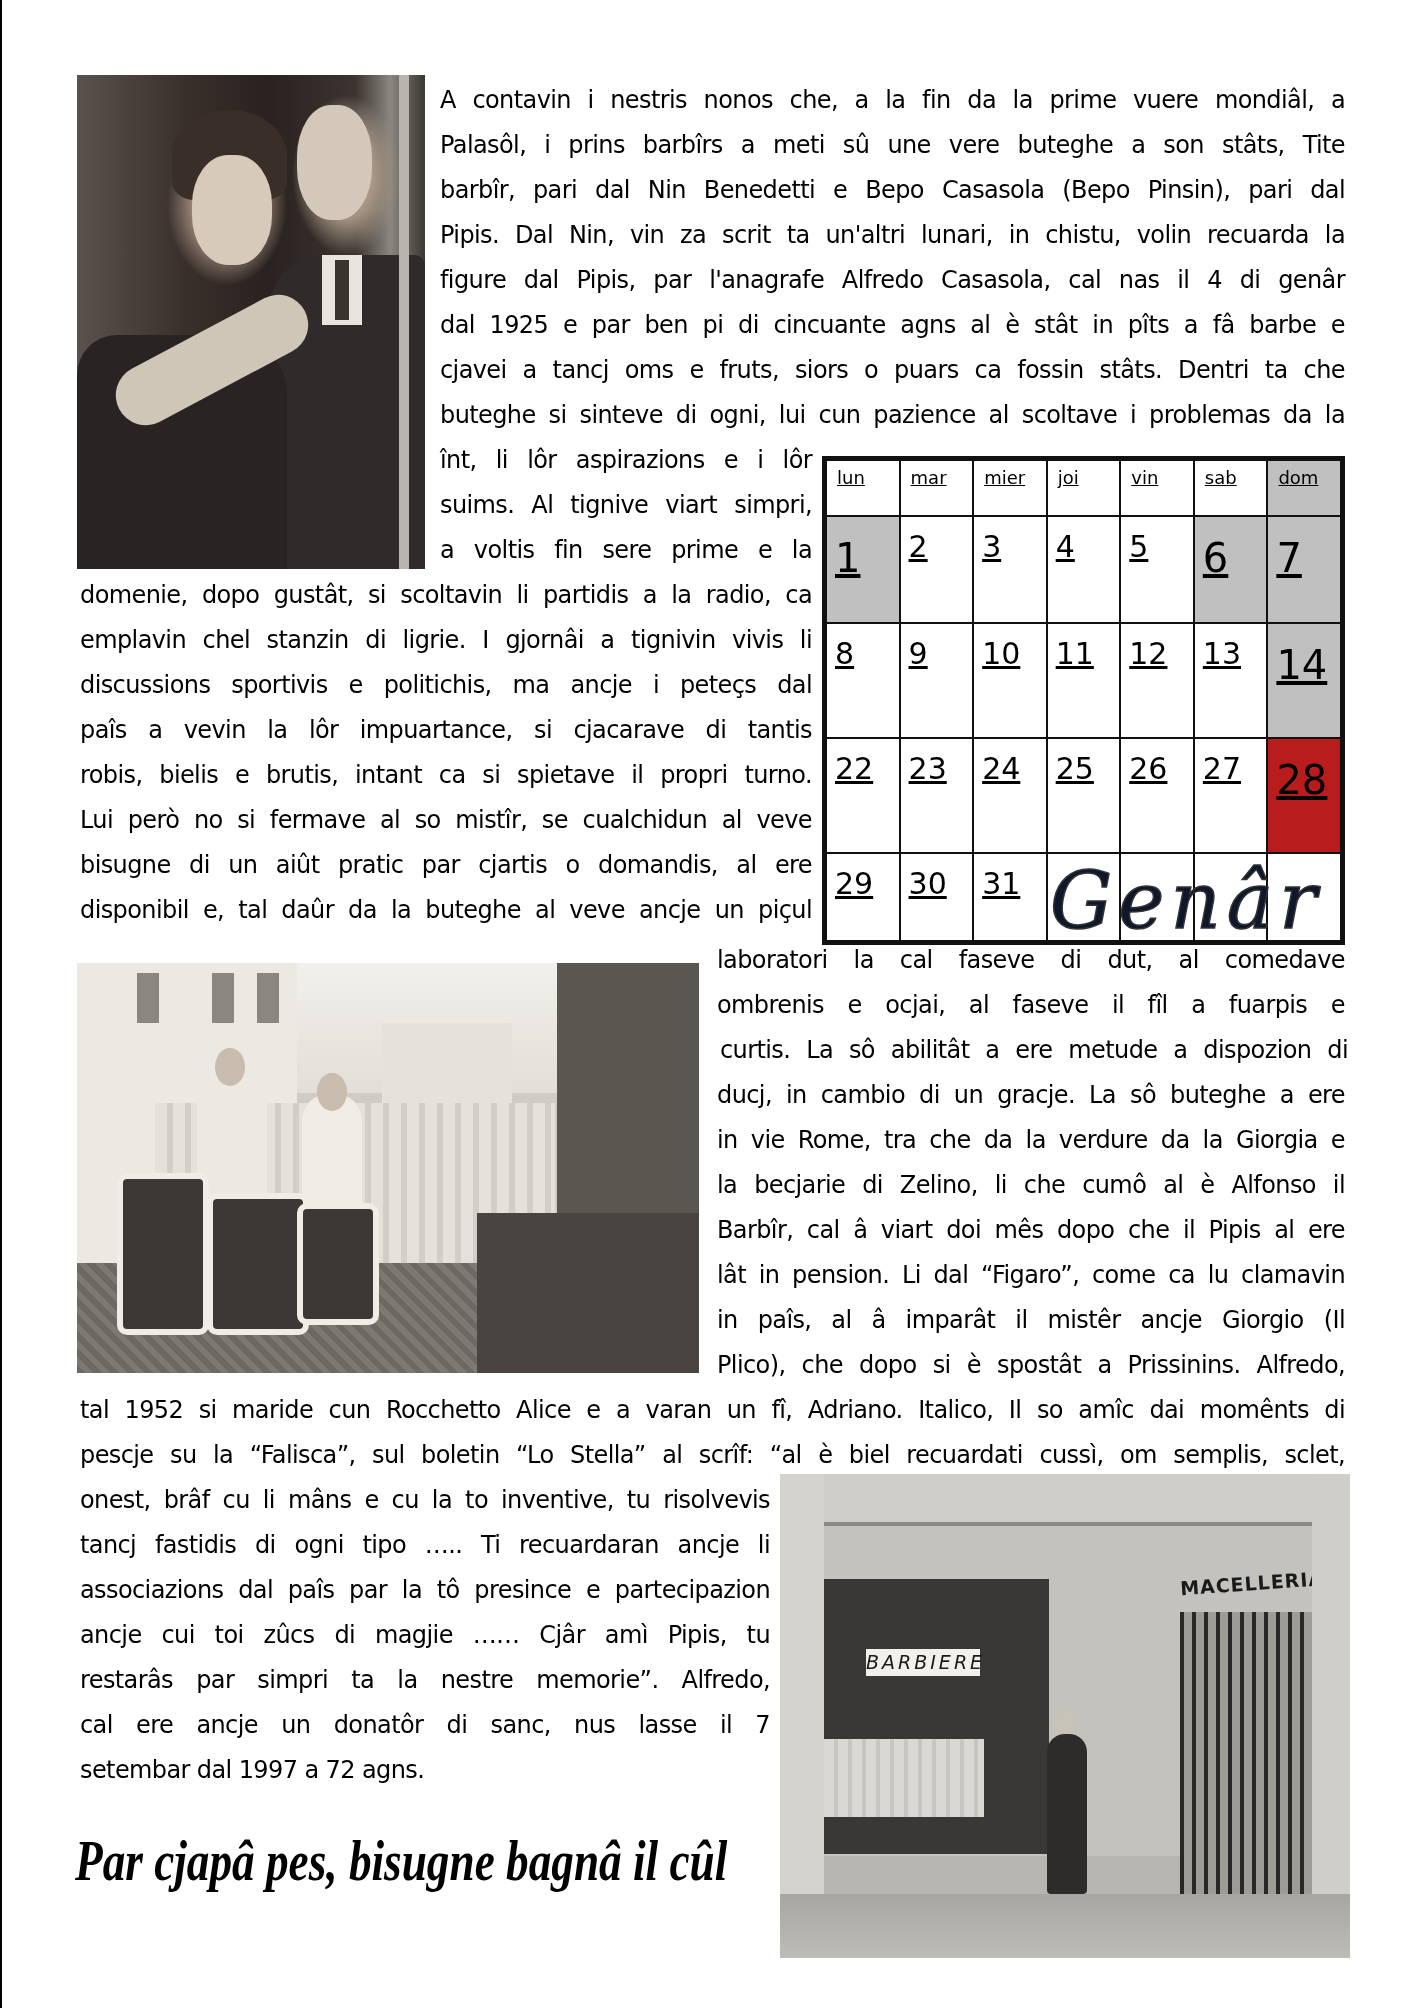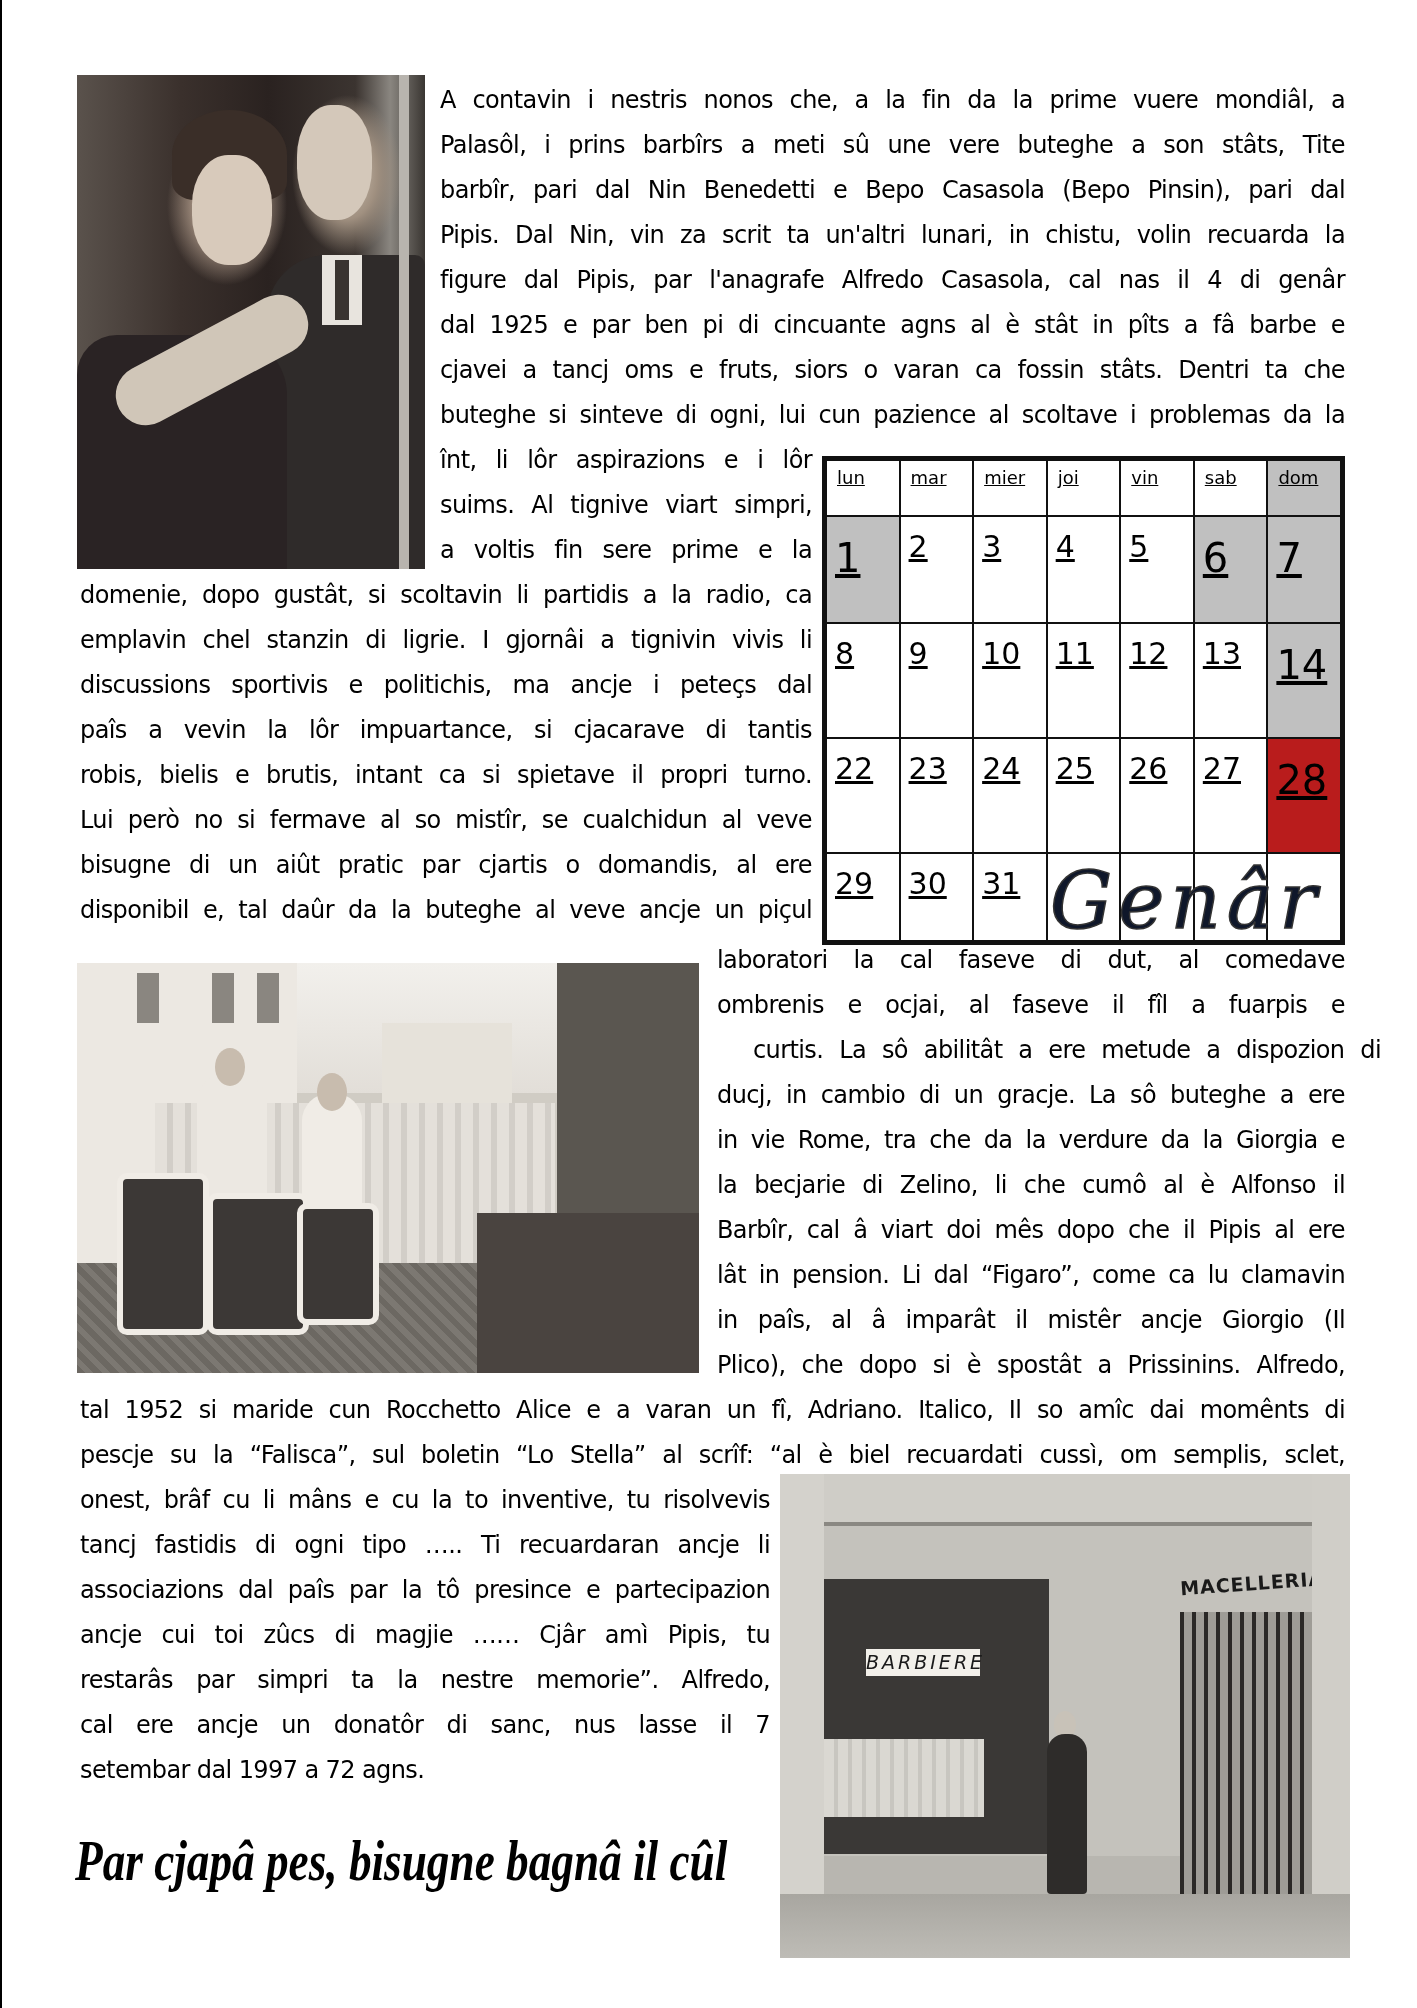--- a/index.html
+++ b/index.html
@@ -99,21 +99,21 @@
     <div class="pole"></div>
 </div>
 
 <div id="tr-lines">
     <div class="line" style="left: 440px; top: 78px; width: 905px;">A contavin i nestris nonos che, a la fin da la prime vuere mondiâl, a</div>
     <div class="line" style="left: 440px; top: 123px; width: 905px;">Palasôl, i prins barbîrs a meti sû une vere buteghe a son stâts, Tite</div>
     <div class="line" style="left: 440px; top: 168px; width: 905px;">barbîr, pari dal Nin Benedetti e Bepo Casasola (Bepo Pinsin), pari dal</div>
     <div class="line" style="left: 440px; top: 213px; width: 905px;">Pipis. Dal Nin, vin za scrit ta un'altri lunari, in chistu, volin recuarda la</div>
     <div class="line" style="left: 440px; top: 258px; width: 905px;">figure dal Pipis, par l'anagrafe Alfredo Casasola, cal nas il 4 di genâr</div>
     <div class="line" style="left: 440px; top: 303px; width: 905px;">dal 1925 e par ben pi di cincuante agns al è stât in pîts a fâ barbe e</div>
-    <div class="line" style="left: 440px; top: 348px; width: 905px;">cjavei a tancj oms e fruts, siors o varan ca fossin stâts. Dentri ta che</div>
+    <div class="line" style="left: 440px; top: 348px; width: 905px;">cjavei a tancj oms e fruts, siors o puars ca fossin stâts. Dentri ta che</div>
     <div class="line" style="left: 440px; top: 393px; width: 905px;">buteghe si sinteve di ogni, lui cun pazience al scoltave i problemas da la</div>
   </div>
 <div id="nr-lines">
     <div class="line" style="left: 440px; top: 438px; width: 372px;">înt, li lôr aspirazions e i lôr</div>
     <div class="line" style="left: 440px; top: 483px; width: 372px;">suims. Al tignive viart simpri,</div>
     <div class="line" style="left: 440px; top: 528px; width: 372px;">a voltis fin sere prime e la</div>
   </div>
 <div id="lf-lines">
     <div class="line" style="left: 80px; top: 573px; width: 732px;">domenie, dopo gustât, si scoltavin li partidis a la radio, ca</div>
     <div class="line" style="left: 80px; top: 618px; width: 732px;">emplavin chel stanzin di ligrie. I gjornâi a tignivin vivis li</div>
@@ -194,21 +194,21 @@
   <div class="man-b"></div>
     <div class="head" style="left:240px;top:110px"></div>
   <div class="chair" style="left:40px;top:210px;width:80px;height:150px"></div>
   <div class="chair" style="left:130px;top:230px;width:90px;height:130px"></div>
   <div class="chair" style="left:220px;top:240px;width:70px;height:110px"></div>
 </div>
 
 <div id="rt-lines">
     <div class="line" style="left: 717px; top: 938px; width: 628px;">laboratori la cal faseve di dut, al comedave</div>
     <div class="line" style="left: 717px; top: 983px; width: 628px;">ombrenis e ocjai, al faseve il fîl a fuarpis e</div>
-    <div class="line" style="left: 753px; top: 1028px; width: 628px;">curtis. La sô abilitât a ere metude a dispozion di</div>
+    <div class="line" style="left: 720px; top: 1028px; width: 628px;">curtis. La sô abilitât a ere metude a dispozion di</div>
     <div class="line" style="left: 717px; top: 1073px; width: 628px;">ducj, in cambio di un gracje. La sô buteghe a ere</div>
     <div class="line" style="left: 717px; top: 1118px; width: 628px;">in vie Rome, tra che da la verdure da la Giorgia e</div>
     <div class="line" style="left: 717px; top: 1163px; width: 628px;">la becjarie di Zelino, li che cumô al è Alfonso il</div>
     <div class="line" style="left: 717px; top: 1208px; width: 628px;">Barbîr, cal â viart doi mês dopo che il Pipis al ere</div>
     <div class="line" style="left: 717px; top: 1253px; width: 628px;">lât in pension. Li dal “Figaro”, come ca lu clamavin</div>
     <div class="line" style="left: 717px; top: 1298px; width: 628px;">in paîs, al â imparât il mistêr ancje Giorgio (Il</div>
     <div class="line" style="left: 717px; top: 1343px; width: 628px;">Plico), che dopo si è spostât a Prissinins. Alfredo,</div>
   </div>
 <div id="fl-lines">
     <div class="line" style="left: 80px; top: 1388px; width: 1265px;">tal 1952 si maride cun Rocchetto Alice e a varan un fî, Adriano. Italico, Il so amîc dai momênts di</div>

